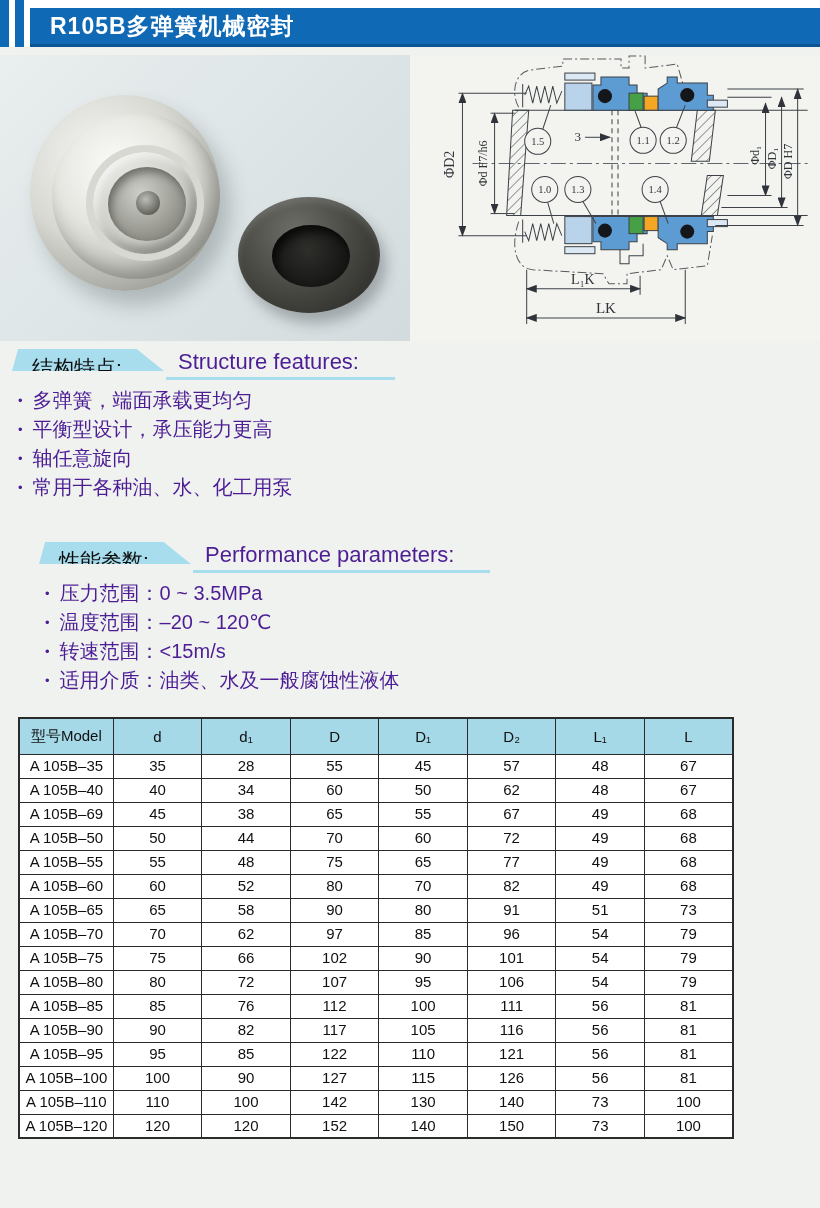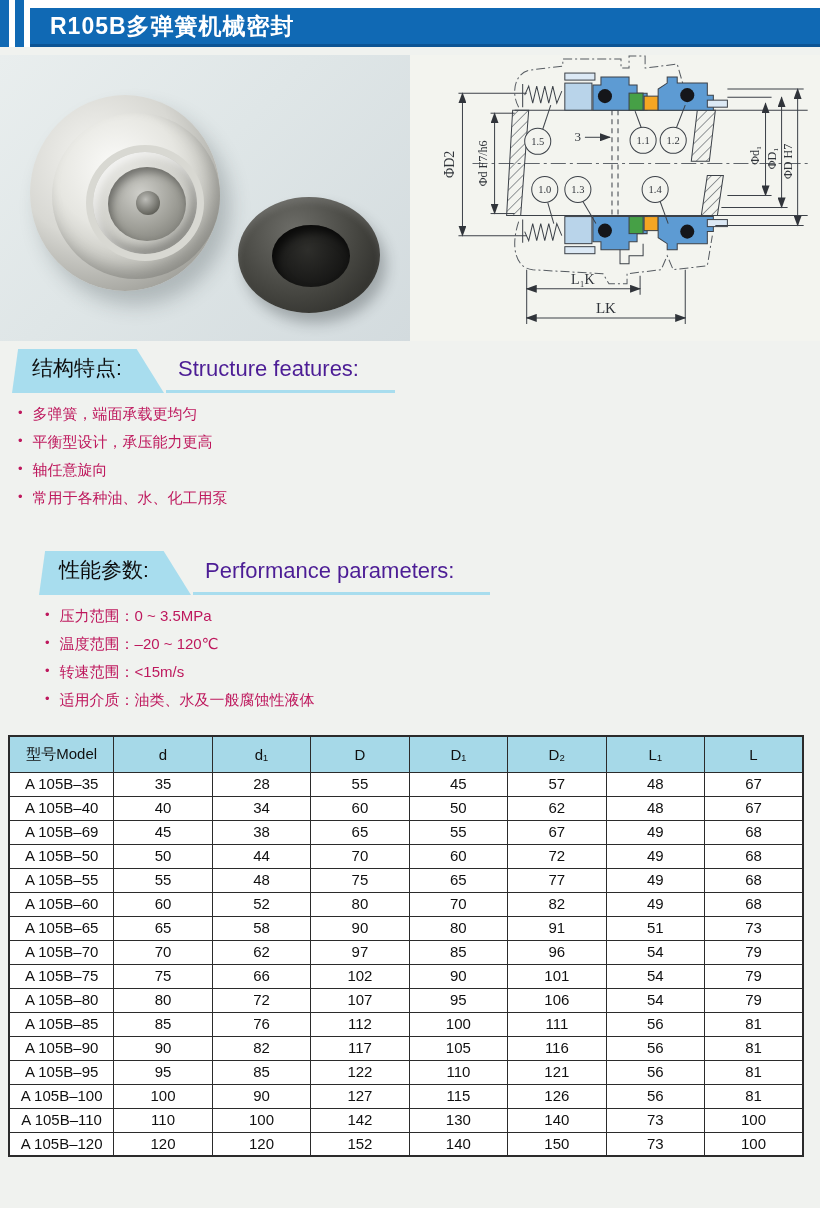--- a/index.html
+++ b/index.html
@@ -48,33 +48,33 @@
     background: radial-gradient(circle at 46% 40%, #2e2e2b, #141413 75%);
     box-shadow: inset 4px 7px 9px rgba(0,0,0,.65); }
   .draw-stage { position: relative; width: 410px; height: 286px; background: #f3f4ef; }
   .draw-stage svg { width: 100%; height: 100%; }
   svg text { font-family: "Liberation Serif", "DejaVu Serif", serif; fill: #30343a; }
   
   .section { margin-top: 8px; }
   .section.second { margin-top: 44px; padding-left: 27px; }
   .sec-head { display: flex; align-items: stretch; margin-left: 12px; }
   .sec-label {
-    background: #a8ddee; width: 152px; height: 44px;
+    background: #a8ddee; width: 152px; height: 22px;
     clip-path: polygon(4% 0, 82% 0, 100% 100%, 0 100%);
     font-size: 21px; color: #0d0d0d; line-height: 38px; padding-left: 20px;
   }
   .sec-en {
     font-size: 22px; color: #4c1d95; display: flex; align-items: center;
     border-bottom: 3px solid #a8ddee; padding: 0 36px 2px 12px; margin-left: 2px;
   }
   ul.features { margin: 12px 0 0 18px; list-style: none; }
-  ul.features li { font-size: 15px; color: #be185d; margin: 0 0 10px 0; line-height: 17px; }
+  ul.features li { font-size: 20px; color: #4c1d95; margin: 0 0 10px 0; line-height: 17px; }
   ul.features li::before { content: "•"; font-size: 13px; margin-right: 10px; position: relative; top: -2px; }
   
-  table.spec { width: 796px; margin: 26px 8px 0; border-collapse: collapse; table-layout: fixed;
+  table.spec { width: 716px; margin: 26px 18px 0; border-collapse: collapse; table-layout: fixed;
     border: 2px solid #2b2b2b; background: #ffffff; }
   table.spec th, table.spec td { border: 1px solid #2b2b2b; text-align: center; }
   table.spec th { background: #a6d9e8; font-weight: normal; font-size: 15px; height: 36px; color: #101010; }
   table.spec td { font-size: 15px; padding: 2px 2px; height: 24px; line-height: 18px; color: #101010; }
 </style>
 </head>
 <body>
 
 <div class="page">
 

